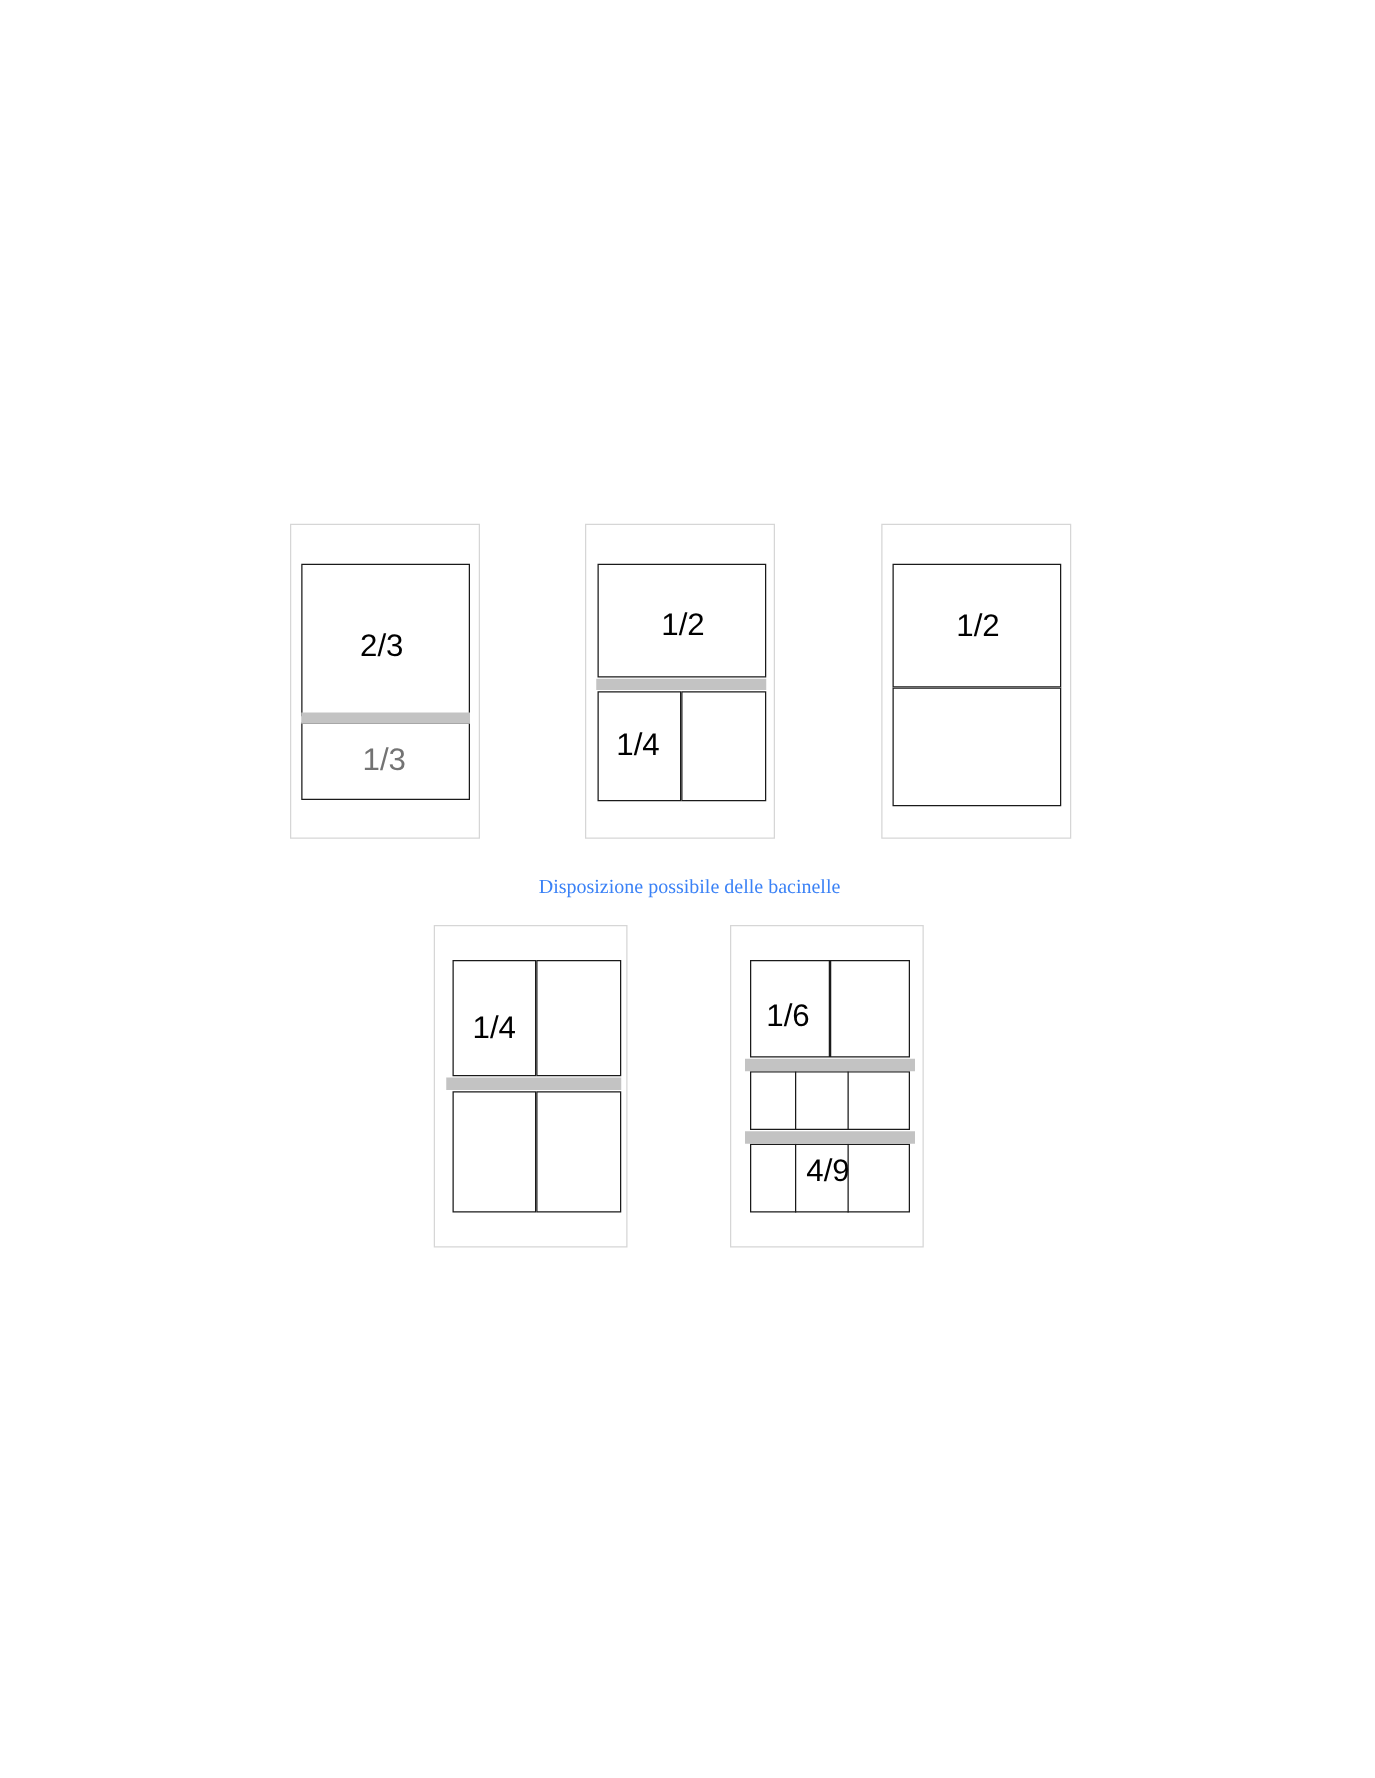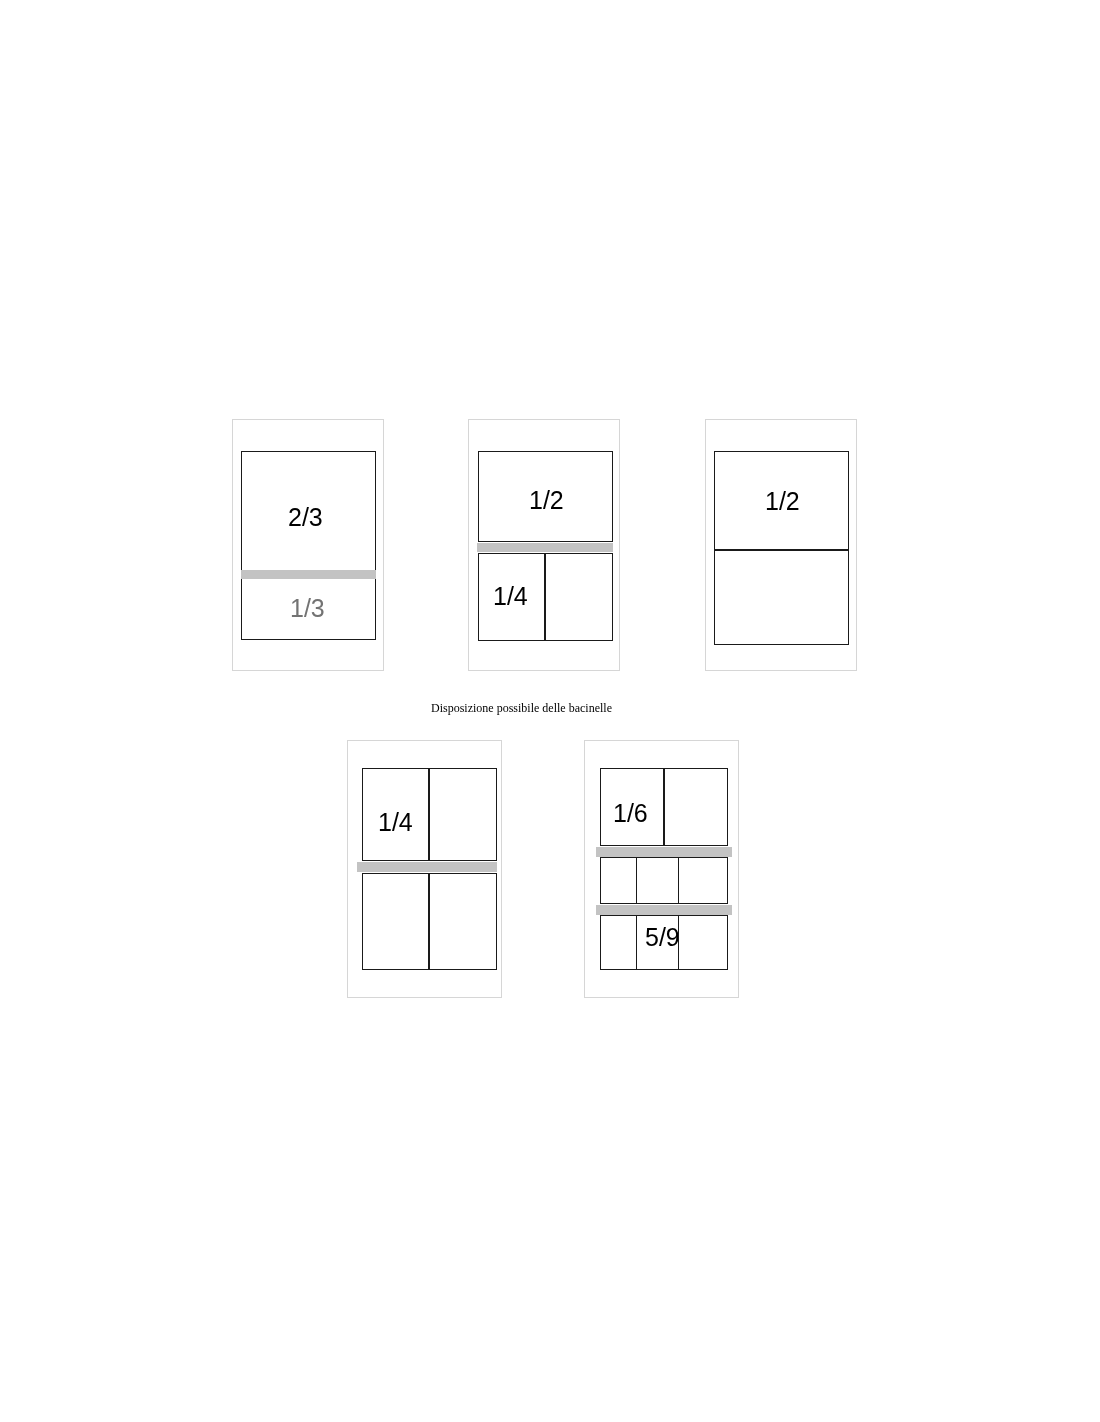--- a/index.html
+++ b/index.html
@@ -59,22 +59,22 @@
     font-family: "Liberation Sans", sans-serif;
     font-size: 25px;
     color: #000000;
     white-space: nowrap;
     line-height: 1;
   }
 
   .caption {
     position: absolute;
     font-family: "Liberation Serif", serif;
-    font-size: 12px;
-    color: #000000;
+    font-size: 16px;
+    color: #3b82f6;
     white-space: nowrap;
     line-height: 1;
     text-align: center;
   }
 </style>
 </head>
 <body>
 
 <div id="diagram-root">
     <div class="panel" style="left: 232px; top: 419px; width: 152px; height: 252px; border-color: rgb(214, 214, 214);"></div>
@@ -100,21 +100,21 @@
     <div class="cell" style="left: 429px; top: 768px; width: 68px; height: 93px; border-color: rgb(26, 26, 26);"></div>
     <div class="cell" style="left: 362px; top: 873px; width: 67px; height: 97px; border-color: rgb(26, 26, 26);"></div>
     <div class="cell" style="left: 429px; top: 873px; width: 68px; height: 97px; border-color: rgb(26, 26, 26);"></div>
     <div class="rail" style="left: 357px; top: 862px; width: 140px; height: 10px; background: rgb(195, 195, 195);"></div>
     <div class="panel" style="left: 584px; top: 740px; width: 155px; height: 258px; border-color: rgb(214, 214, 214);"></div>
     <div class="cell" style="left: 600px; top: 768px; width: 64px; height: 78px; border-color: rgb(26, 26, 26);"></div>
     <div class="label" style="left: 613px; top: 801px; color: rgb(0, 0, 0);">1/6</div>
     <div class="cell" style="left: 664px; top: 768px; width: 64px; height: 78px; border-color: rgb(26, 26, 26);"></div>
     <div class="cell" style="left: 600px; top: 857px; width: 128px; height: 47px; border-color: rgb(26, 26, 26);"></div>
     <div class="cell" style="left: 600px; top: 915px; width: 128px; height: 55px; border-color: rgb(26, 26, 26);"></div>
-    <div class="label" style="left: 645px; top: 925px; color: rgb(0, 0, 0);">5/9</div>
+    <div class="label" style="left: 645px; top: 925px; color: rgb(0, 0, 0);">4/9</div>
     <div class="divider-v" style="left: 636px; top: 857px; height: 47px; background: rgb(26, 26, 26);"></div>
     <div class="divider-v" style="left: 678px; top: 857px; height: 47px; background: rgb(26, 26, 26);"></div>
     <div class="divider-v" style="left: 636px; top: 915px; height: 55px; background: rgb(26, 26, 26);"></div>
     <div class="divider-v" style="left: 678px; top: 915px; height: 55px; background: rgb(26, 26, 26);"></div>
     <div class="rail" style="left: 596px; top: 847px; width: 136px; height: 10px; background: rgb(195, 195, 195);"></div>
     <div class="rail" style="left: 596px; top: 905px; width: 136px; height: 10px; background: rgb(195, 195, 195);"></div>
     <div class="caption" style="left: 431px; top: 702px;">Disposizione possibile delle bacinelle</div>
   </div>
 
 </body></html>

